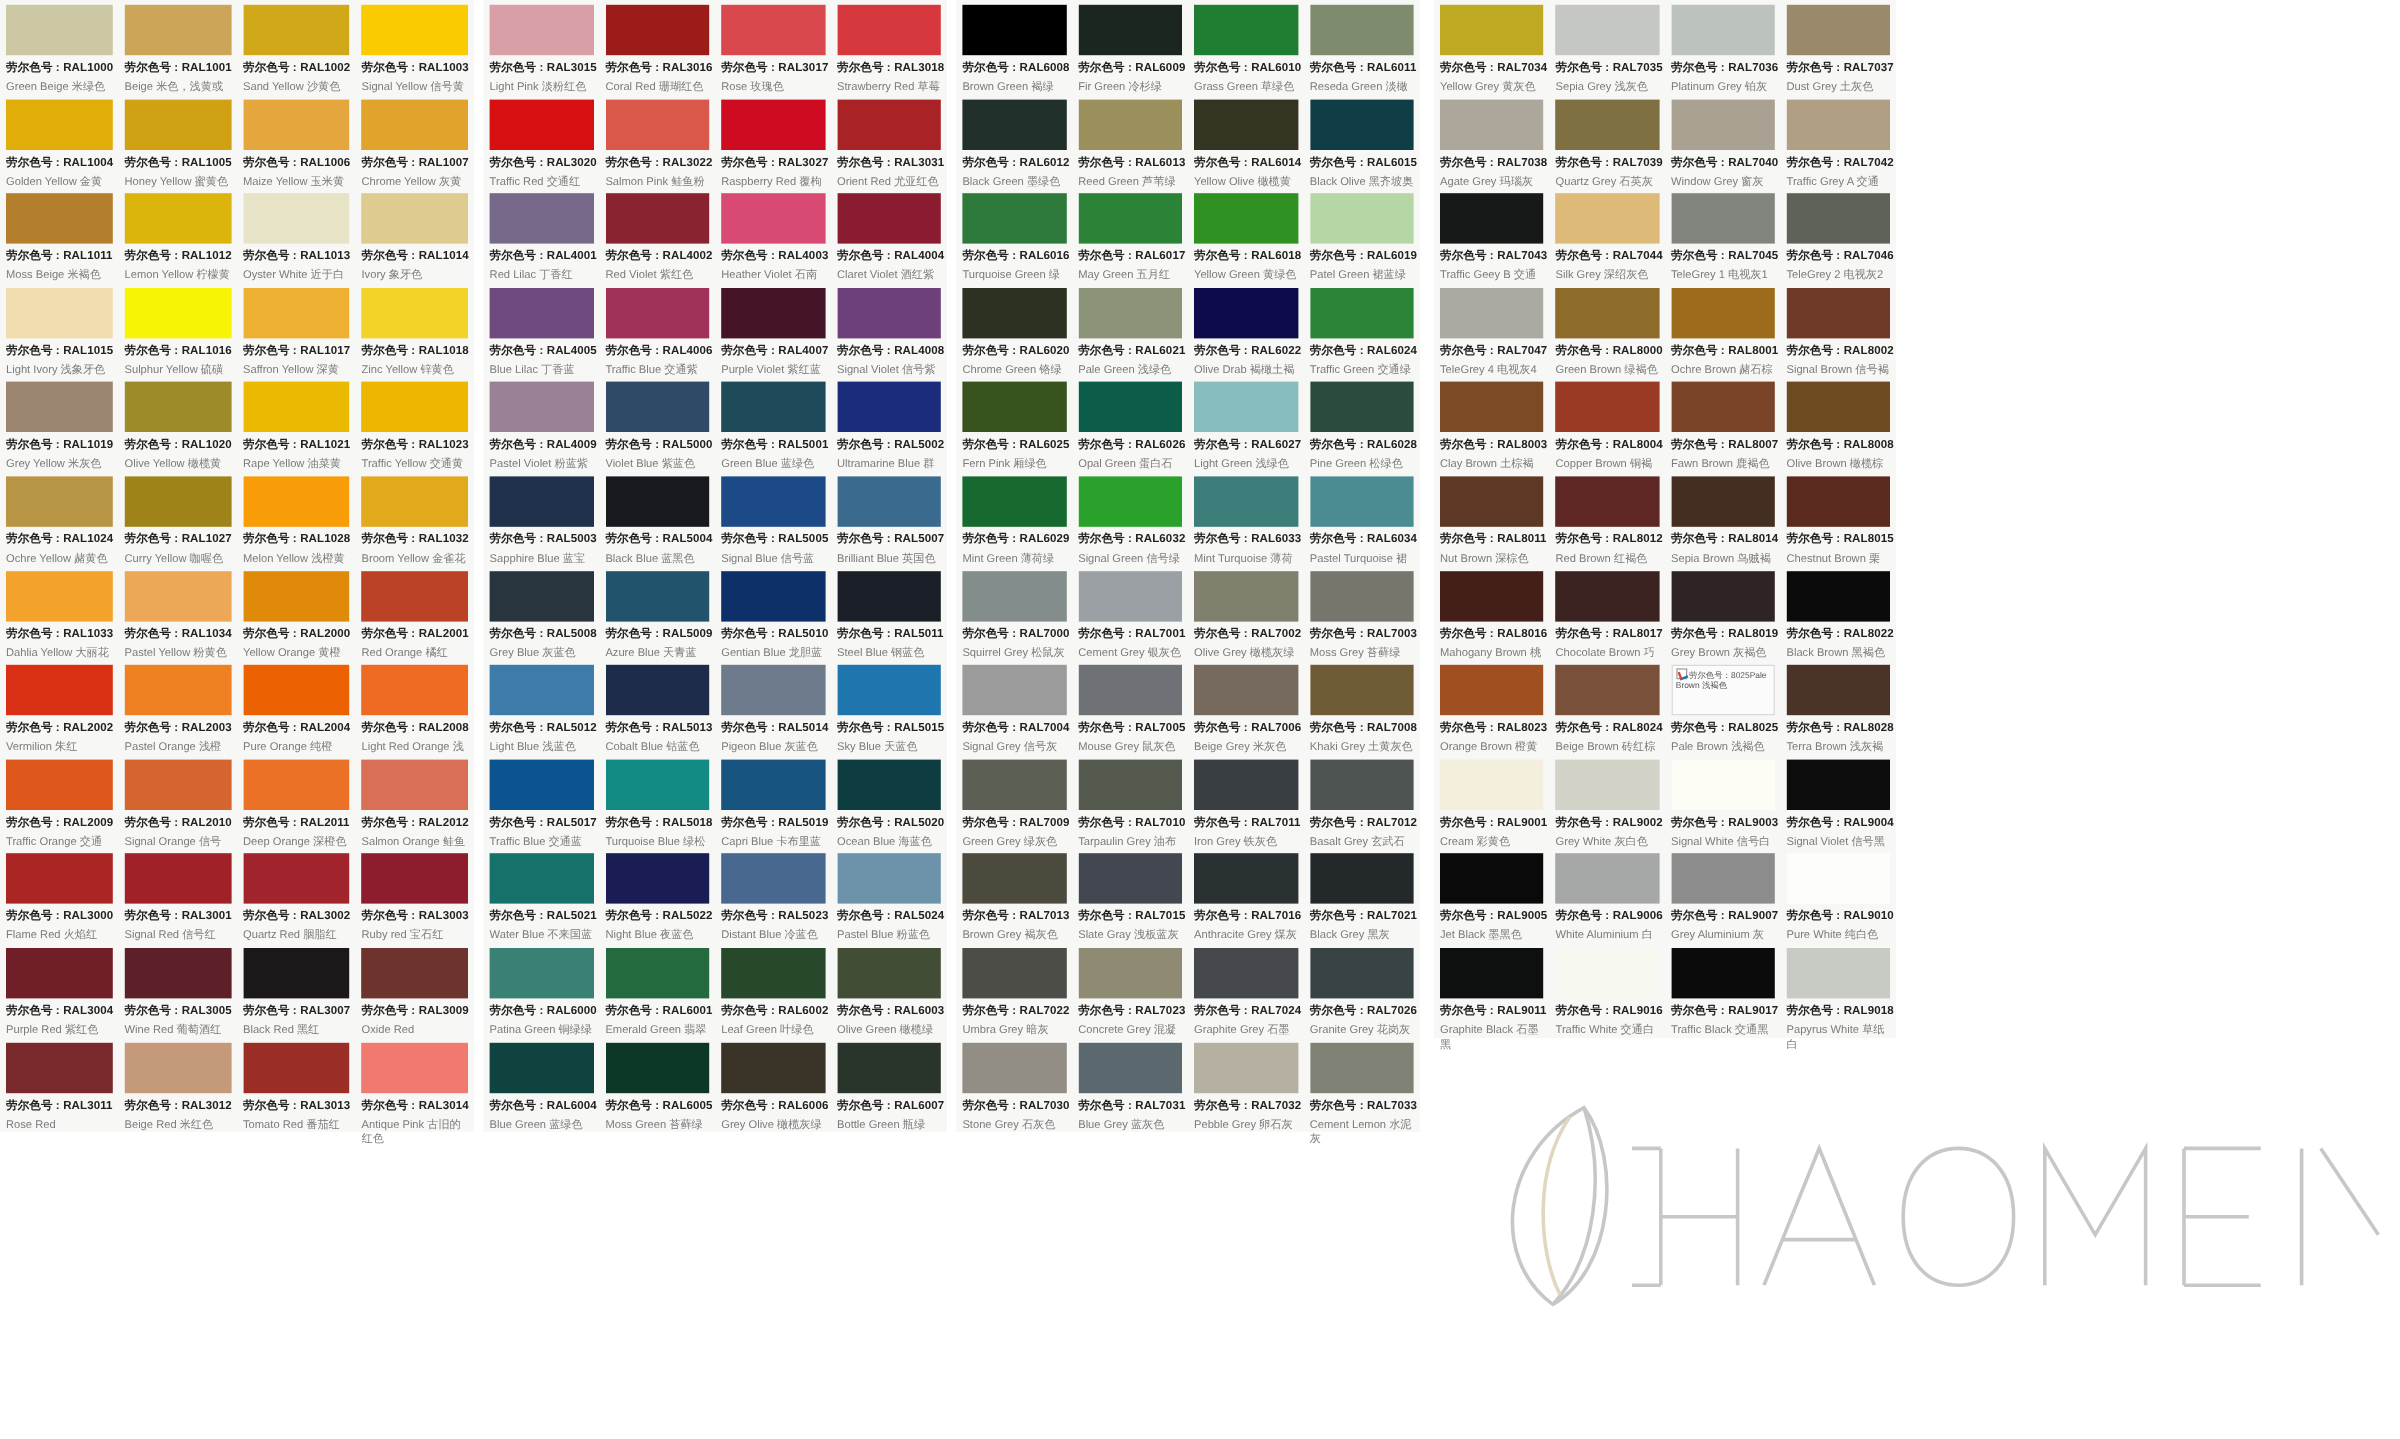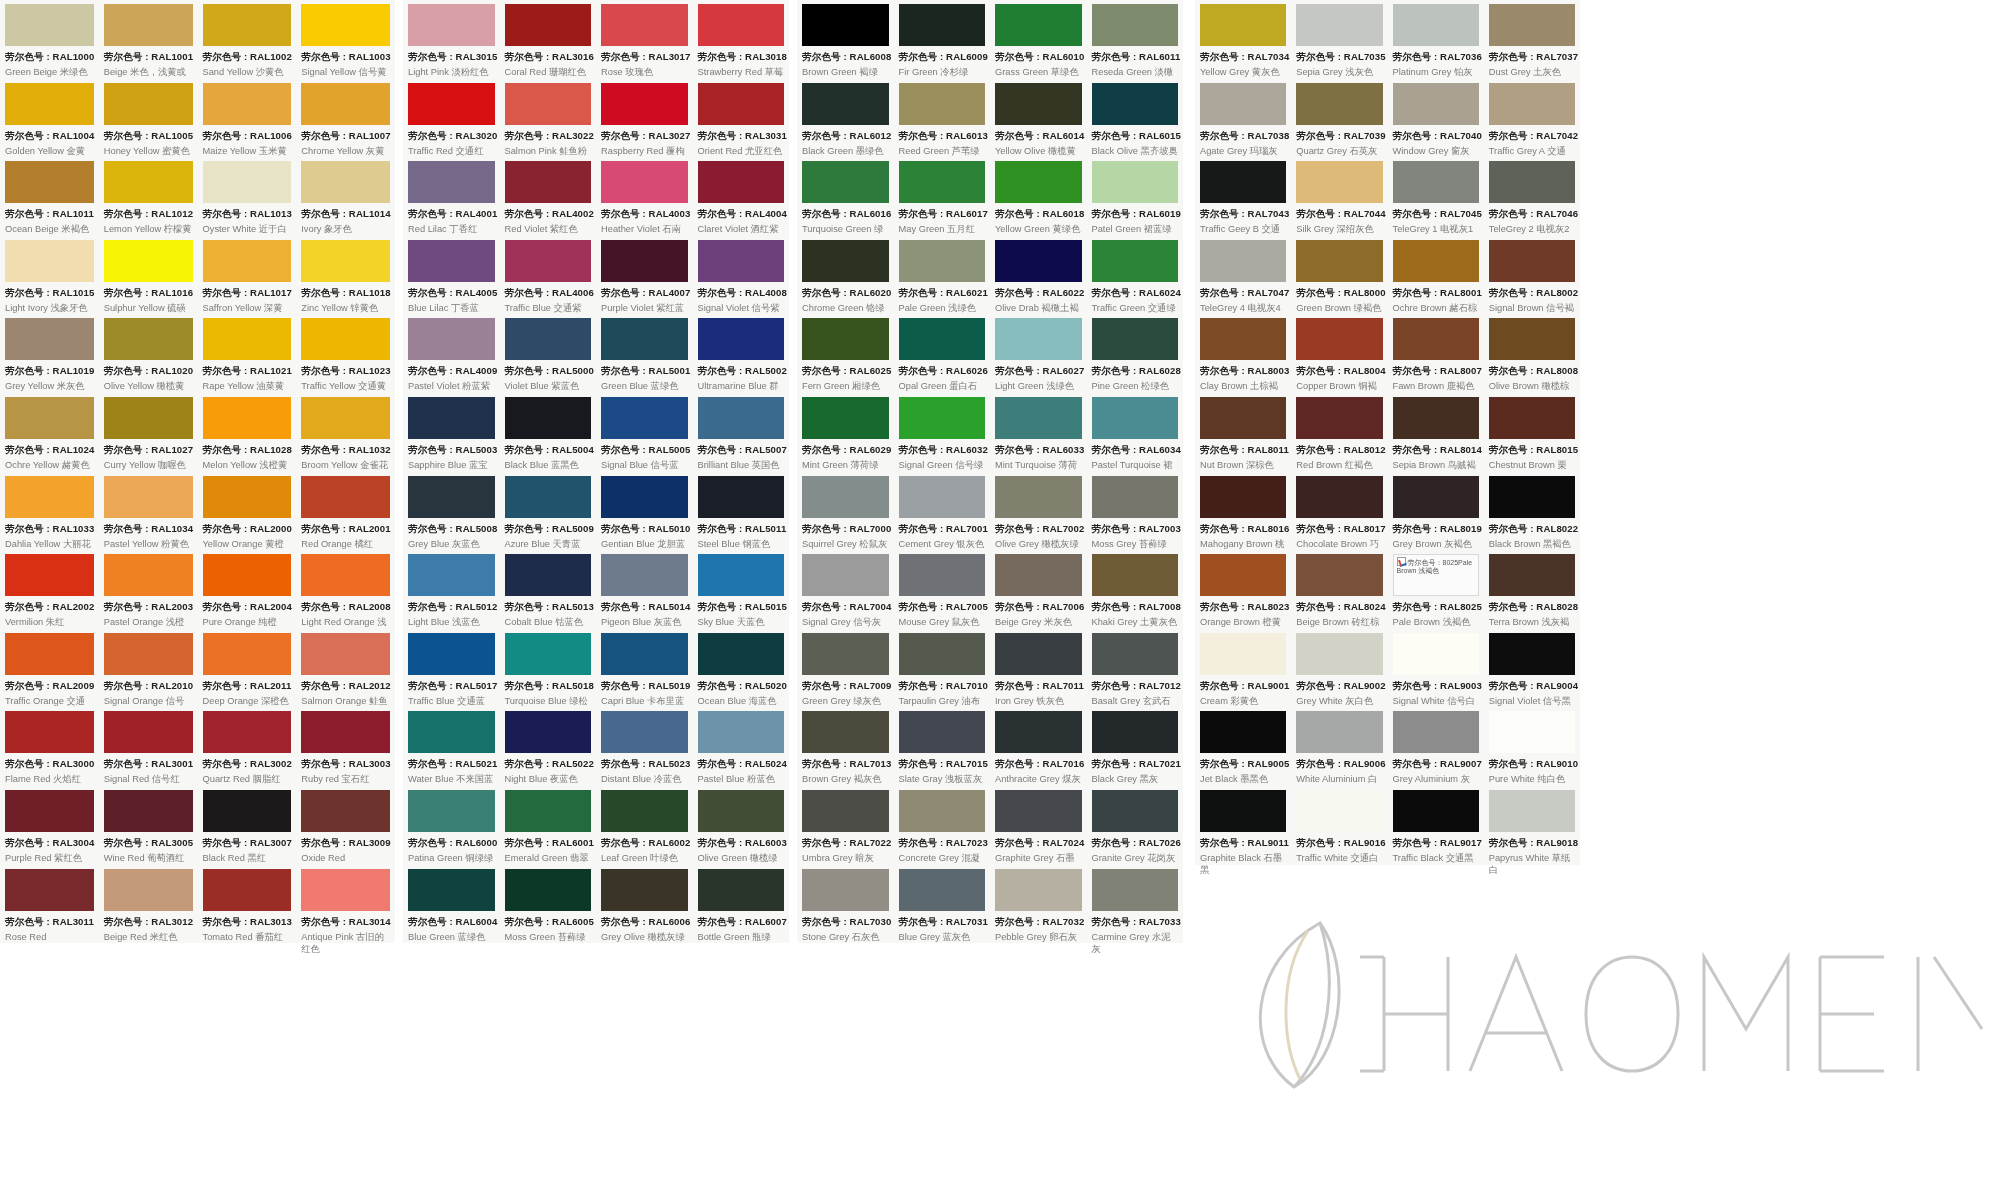--- a/index.html
+++ b/index.html
@@ -160,21 +160,21 @@
           <div class="name-line">Maize Yellow 玉米黄</div>
         </div>
         <div class="card">
           <div class="swatch" style="background: rgb(226, 163, 44);"></div>
           <div class="ral-line"><span>劳尔色号 :</span> <span>RAL1007</span></div>
           <div class="name-line">Chrome Yellow 灰黄色</div>
         </div>
         <div class="card">
           <div class="swatch" style="background: rgb(179, 127, 45);"></div>
           <div class="ral-line"><span>劳尔色号 :</span> <span>RAL1011</span></div>
-          <div class="name-line">Ocean Beige 米褐色</div>
+          <div class="name-line">Moss Beige 米褐色</div>
         </div>
         <div class="card">
           <div class="swatch" style="background: rgb(220, 181, 12);"></div>
           <div class="ral-line"><span>劳尔色号 :</span> <span>RAL1012</span></div>
           <div class="name-line">Lemon Yellow 柠檬黄</div>
         </div>
         <div class="card">
           <div class="swatch" style="background: rgb(230, 227, 198);"></div>
           <div class="ral-line"><span>劳尔色号 :</span> <span>RAL1013</span></div>
           <div class="name-line">Oyster White 近于白色的浅</div>
@@ -684,21 +684,21 @@
           <div class="name-line">Olive Drab 褐橄土褐色</div>
         </div>
         <div class="card">
           <div class="swatch" style="background: rgb(42, 134, 54);"></div>
           <div class="ral-line"><span>劳尔色号 :</span> <span>RAL6024</span></div>
           <div class="name-line">Traffic Green 交通绿</div>
         </div>
         <div class="card">
           <div class="swatch" style="background: rgb(57, 83, 31);"></div>
           <div class="ral-line"><span>劳尔色号 :</span> <span>RAL6025</span></div>
-          <div class="name-line">Fern Green 厢绿色</div>
+          <div class="name-line">Fern Pink 厢绿色</div>
         </div>
         <div class="card">
           <div class="swatch" style="background: rgb(12, 92, 74);"></div>
           <div class="ral-line"><span>劳尔色号 :</span> <span>RAL6026</span></div>
           <div class="name-line">Opal Green 蛋白石绿色</div>
         </div>
         <div class="card">
           <div class="swatch" style="background: rgb(135, 189, 189);"></div>
           <div class="ral-line"><span>劳尔色号 :</span> <span>RAL6027</span></div>
           <div class="name-line">Light Green 浅绿色</div>
@@ -839,21 +839,21 @@
           <div class="name-line">Blue Grey 蓝灰色</div>
         </div>
         <div class="card">
           <div class="swatch" style="background: rgb(181, 176, 161);"></div>
           <div class="ral-line"><span>劳尔色号 :</span> <span>RAL7032</span></div>
           <div class="name-line">Pebble Grey 卵石灰</div>
         </div>
         <div class="card">
           <div class="swatch" style="background: rgb(127, 130, 116);"></div>
           <div class="ral-line"><span>劳尔色号 :</span> <span>RAL7033</span></div>
-          <div class="name-line">Carmine Grey 水泥灰</div>
+          <div class="name-line">Cement Lemon 水泥灰</div>
         </div>
       </div>
       <div class="group g4">
         <div class="card">
           <div class="swatch" style="background: rgb(191, 169, 34);"></div>
           <div class="ral-line"><span>劳尔色号 :</span> <span>RAL7034</span></div>
           <div class="name-line">Yellow Grey 黄灰色</div>
         </div>
         <div class="card">
           <div class="swatch" style="background: rgb(197, 199, 196);"></div>

